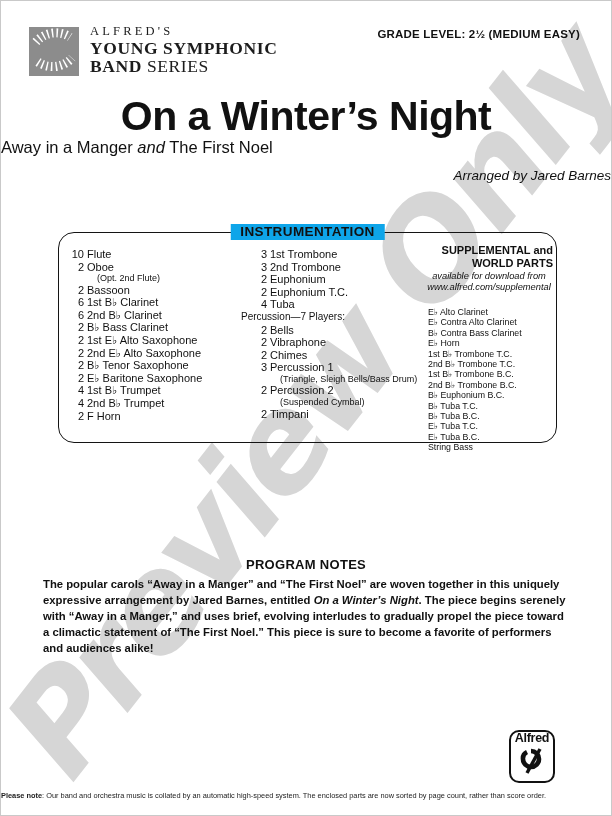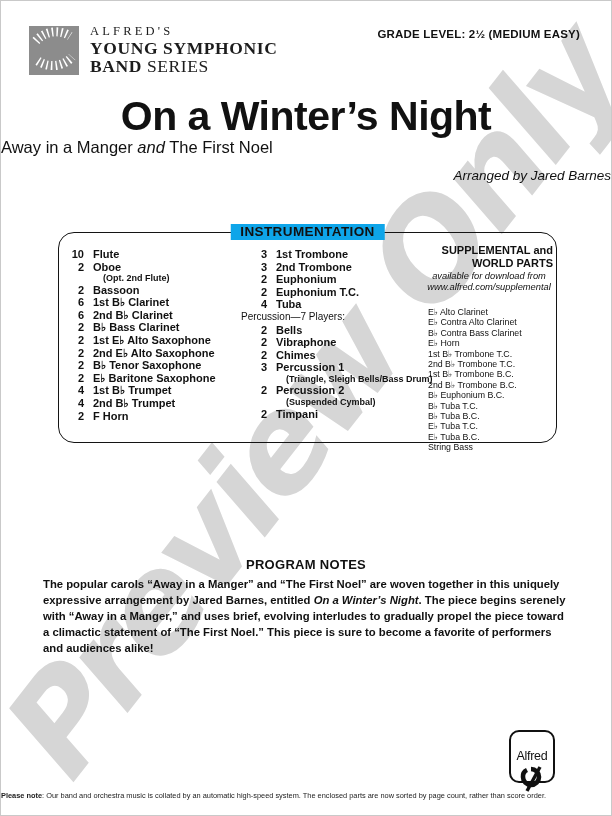--- a/index.html
+++ b/index.html
@@ -5,21 +5,21 @@
   html,body{margin:0;padding:0;background:#fff;}
   .page{position:relative;width:612px;height:816px;background:#fff;overflow:hidden;
         font-family:"Liberation Sans",sans-serif;color:#111;border:1px solid #c9c9c9;box-sizing:border-box;}
   .watermark{position:absolute;left:312px;top:400px;z-index:0;white-space:nowrap;
         transform:translate(-50%,-50%) rotate(-52deg);
         font-family:"DejaVu Sans",sans-serif;font-style:italic;font-weight:bold;
         font-size:132px;letter-spacing:-6px;color:#d6d6d6;}
   .content{position:absolute;inset:0;z-index:1;}
 
   
-  .series{position:absolute;left:28px;top:24px;display:flex;gap:11px;align-items:center;}
+  .series{position:absolute;left:28px;top:24px;display:flex;gap:11px;align-items:flex-end;}
   .series-icon{width:50px;height:49px;display:block;}
   .series-text{font-family:"Liberation Serif",serif;color:#1c1c1c;line-height:1;}
   .series-l1{font-size:12.5px;letter-spacing:3.2px;font-weight:500;margin-bottom:2px;}
   .series-l2{font-size:17.5px;font-weight:bold;letter-spacing:.6px;margin-bottom:1px;}
   .series-l3{font-size:17.5px;letter-spacing:.6px;}
   .series-l3 b{font-weight:bold;}
   .grade{position:absolute;right:31px;top:27px;font-weight:bold;font-size:11.5px;letter-spacing:.2px;}
 
   
   .title{position:absolute;left:0;right:0;top:92px;text-align:center;font-weight:bold;
@@ -29,40 +29,40 @@
   .arranger{position:absolute;left:0;right:0;top:167px;text-align:right;font-style:italic;font-size:13.5px;}
 
   
   .inst-box{position:absolute;left:57px;top:231px;width:499px;height:211px;
             border:1.6px solid #141414;border-radius:16px;box-sizing:border-box;}
   .inst-heading{position:absolute;top:-9px;left:50%;transform:translateX(-50%);
             background:#0ea5e9;padding:0 10px;font-weight:bold;font-size:13.5px;letter-spacing:.4px;line-height:16px;white-space:nowrap;}
   .col1{position:absolute;left:9px;top:15px;}
   .col2{position:absolute;left:182px;top:15px;}
   .col3{position:absolute;left:366px;top:11px;width:128px;}
-  .inst-row{display:grid;grid-template-columns:16px 1fr;column-gap:9px;font-size:11px;line-height:12.6px;font-weight:bold;}
+  .inst-row{display:grid;grid-template-columns:16px 1fr;column-gap:3px;font-size:11px;line-height:12.6px;}
   .col2 .inst-row{margin-left:10px;}
   .qty{text-align:right;}
   .inote{grid-column:2;font-size:9px;line-height:10.5px;padding-left:10px;}
   .perc-heading{font-size:10px;line-height:12.6px;}
   .supp-title{text-align:right;font-weight:bold;font-size:11px;line-height:13px;}
   .supp-note{text-align:center;font-style:italic;font-size:9.3px;line-height:10.5px;margin-top:1px;}
   .supp-list{margin-top:15px;padding-left:3px;}
   .supp-item{font-size:8.8px;line-height:10.4px;}
 
   
   .pn-heading{position:absolute;left:0;right:0;top:556px;text-align:center;font-weight:bold;
               font-size:13px;letter-spacing:.3px;}
   .pn-body{position:absolute;left:42px;top:576px;width:530px;font-size:11.3px;line-height:15.9px;font-weight:bold;}
   .pn-body .it{font-style:italic;}
 
   
   .alfred{position:absolute;left:508px;top:729px;width:46px;height:53px;border:2.6px solid #111;
           border-radius:10px;box-sizing:border-box;text-align:center;}
-  .alfred-name{font-weight:normal;font-size:12.5px;letter-spacing:-.3px;margin-top:18px;line-height:13px;}
+  .alfred-name{font-weight:bold;font-size:12.5px;letter-spacing:-.3px;margin-top:0;line-height:13px;}
   .alfred-glyph{display:block;margin:1px auto 0;}
 
   .footer{position:absolute;left:0;right:0;top:790px;text-align:left;font-size:7.4px;color:#222;}
   .footer b{font-weight:bold;}
 </style>
 </head>
 <body>
 
 <div class="page">
 

